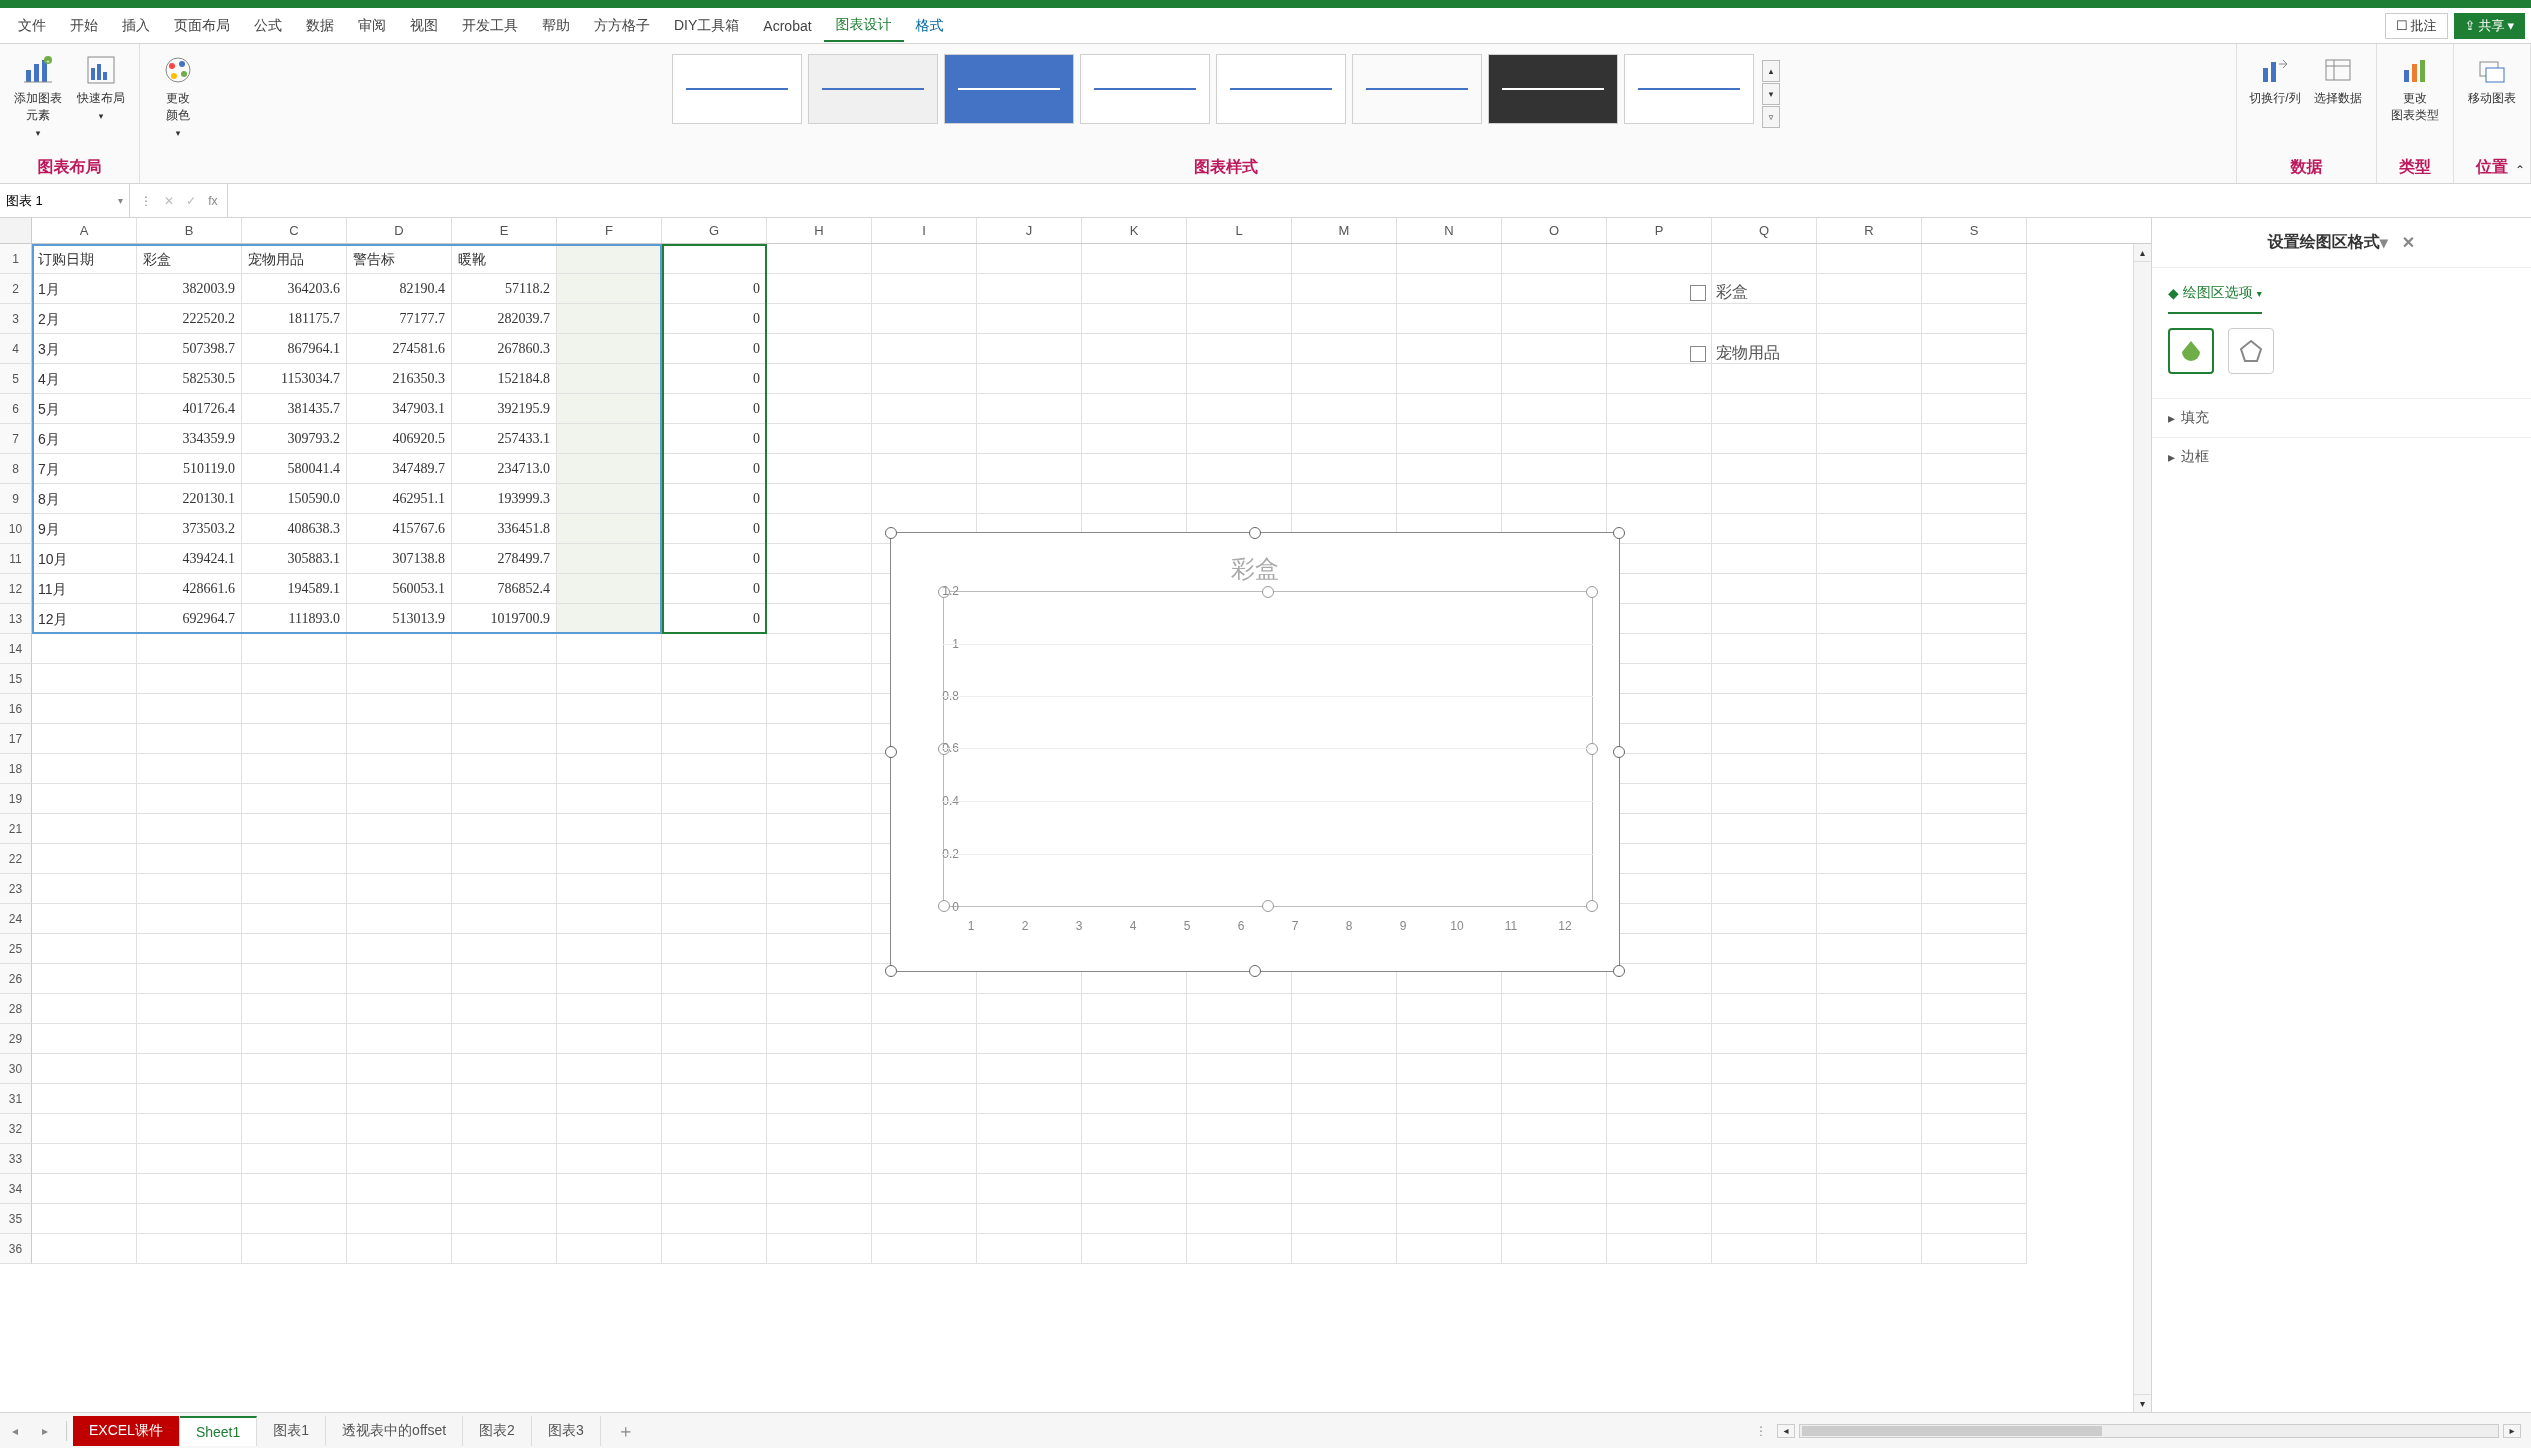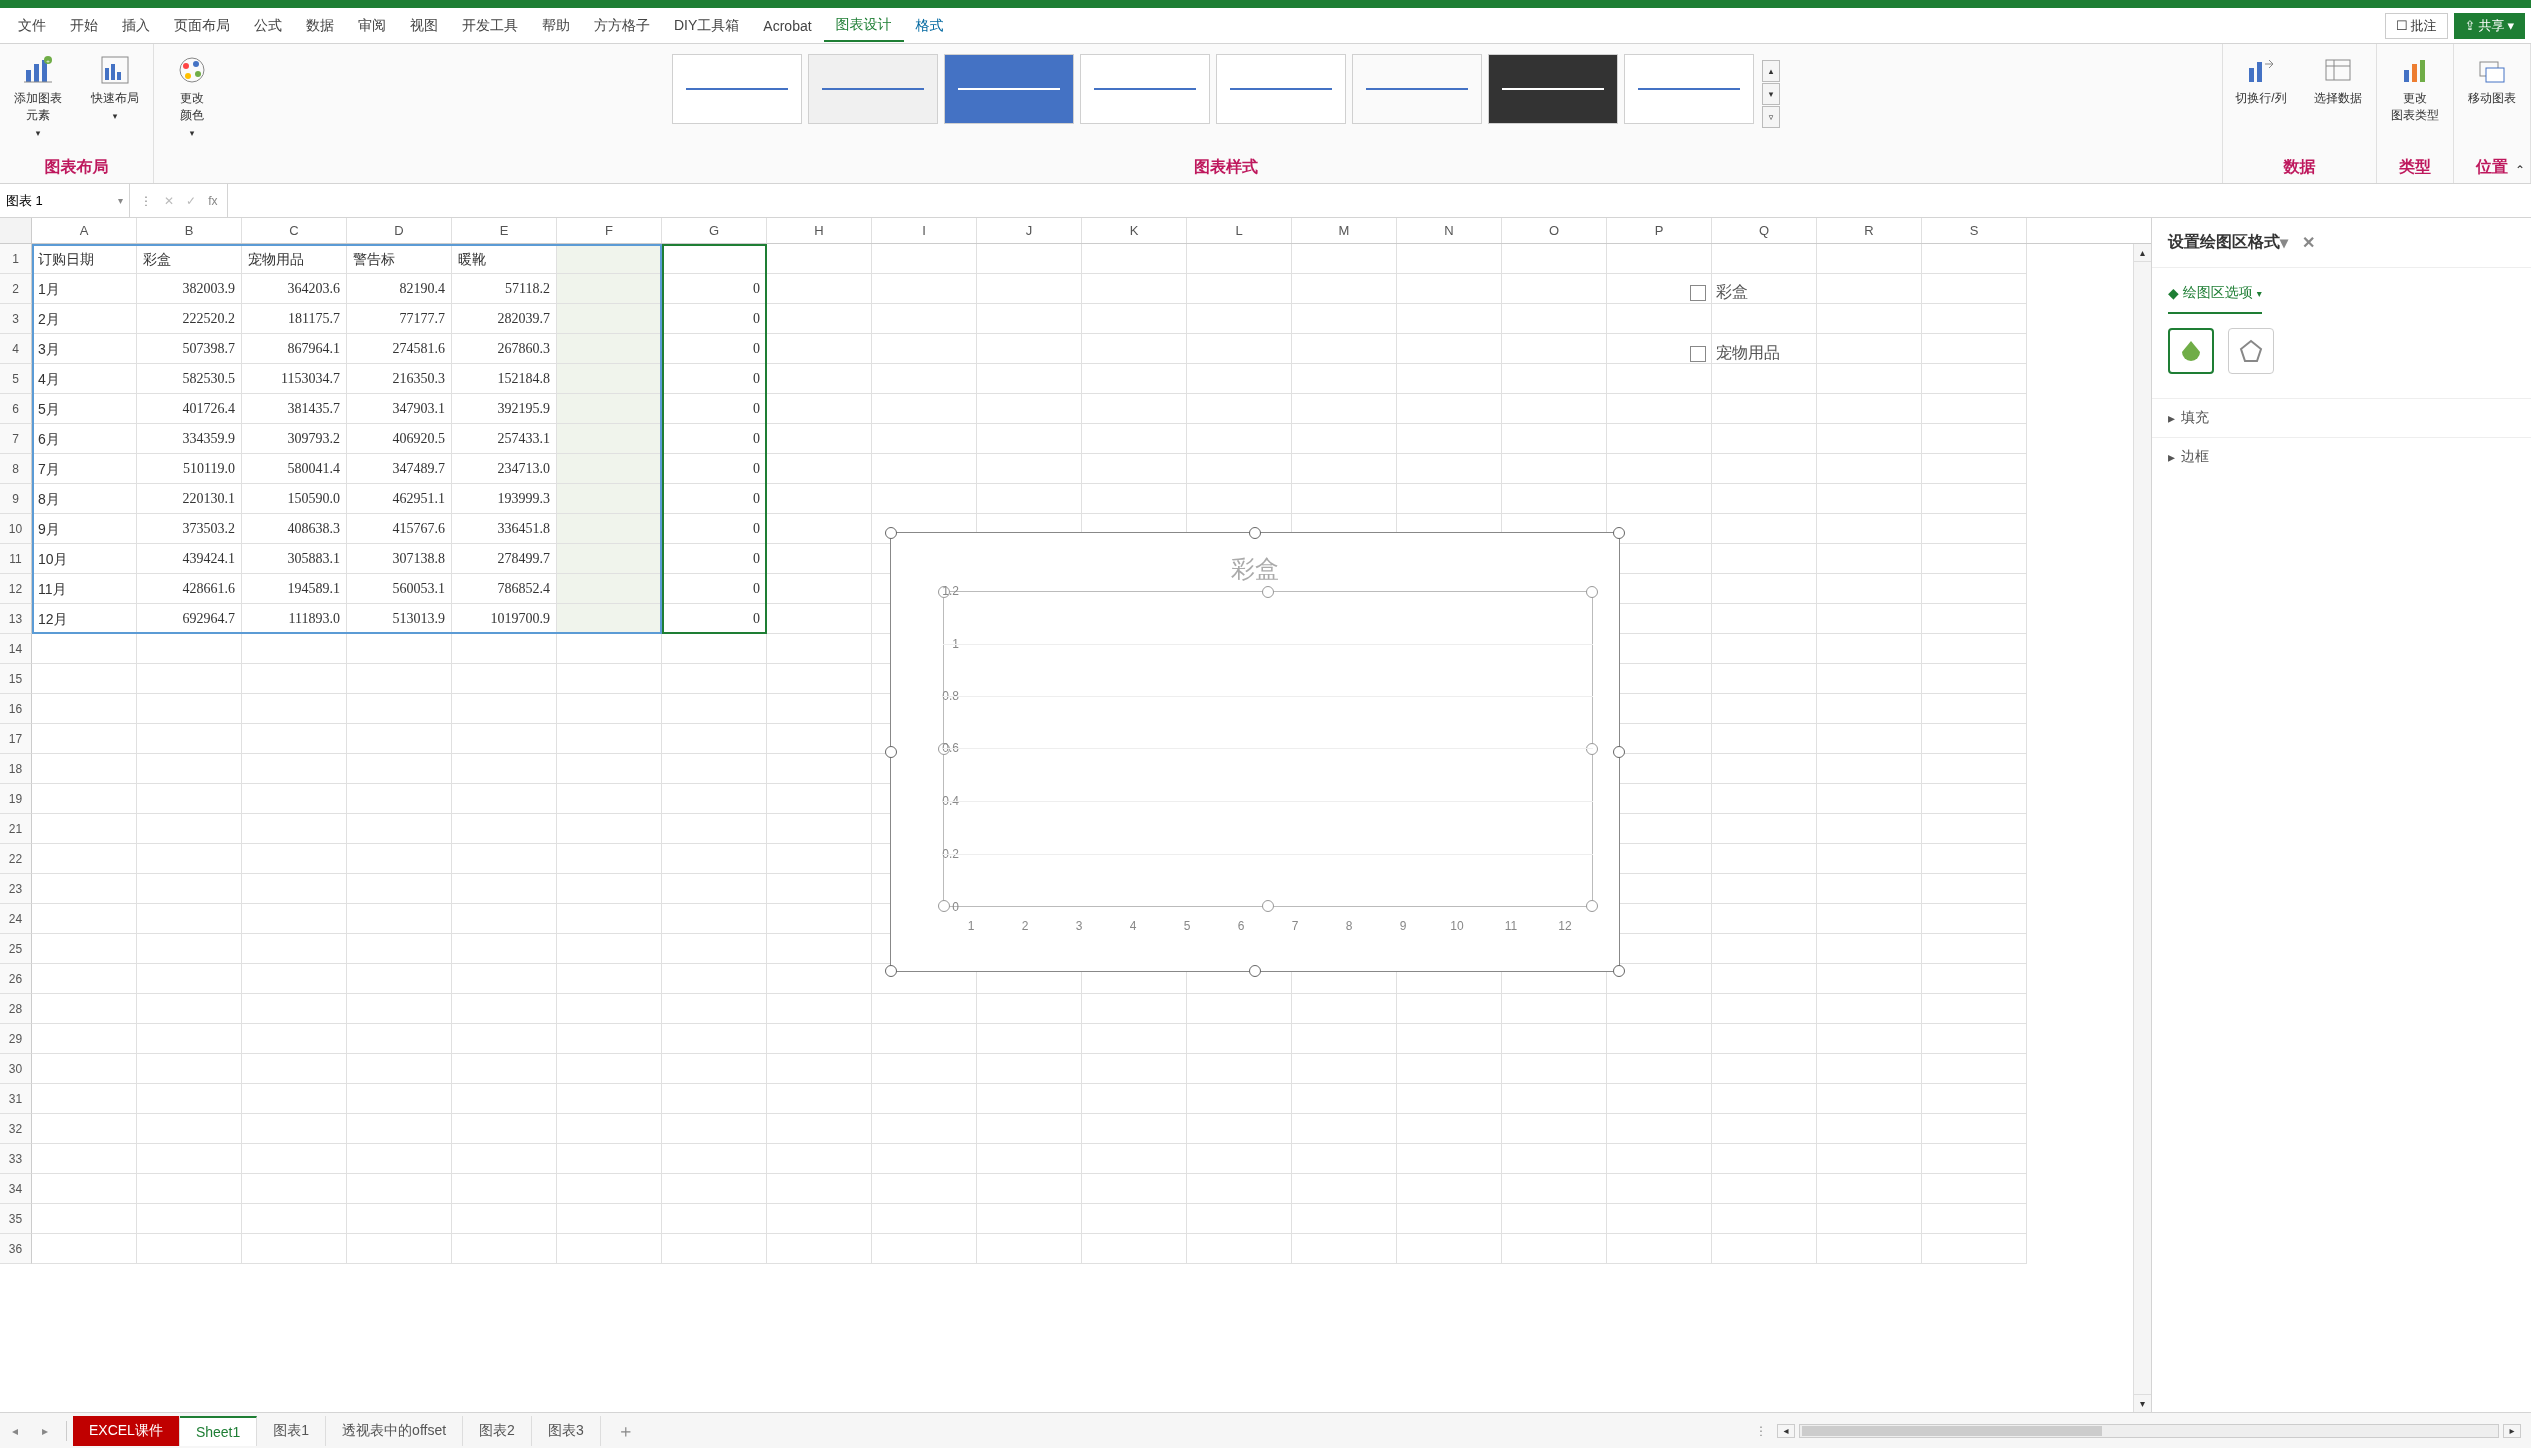--- a/index.html
+++ b/index.html
@@ -13,21 +13,21 @@
 .ribbon-tab { padding:6px 12px; font-size:14px; color:#444; cursor:pointer; }
 .ribbon-tab.contextual { color:#0369a1; }
 .ribbon-tab.active { border-bottom:2px solid #1e7e34; color:#1e7e34; font-weight:500; }
 .ribbon-right { margin-left:auto; display:flex; gap:6px; }
 .ribbon-btn-right { border:1px solid #ccc; padding:3px 10px; font-size:13px; background:#fff; display:flex; align-items:center; gap:3px; }
 .ribbon-btn-right.green { background:#1e7e34; color:#fff; border-color:#1e7e34; }
 
 
 .ribbon-content { height:140px; background:#fafafa; border-bottom:1px solid #d4d4d4; display:flex; position:relative; }
 .ribbon-group { display:flex; flex-direction:column; align-items:center; padding:4px 8px 2px; border-right:1px solid #e0e0e0; height:100%; }
-.group-body { flex:1; display:flex; align-items:flex-start; gap:17px; }
+.group-body { flex:1; display:flex; align-items:flex-start; gap:3px; }
 .group-label { font-size:16px; color:#be185d; padding-bottom:3px;font-weight:bold; }
 .big-btn { display:flex; flex-direction:column; align-items:center; gap:4px; width:60px; font-size:12px; padding-top:6px; }
 .big-btn svg { width:32px; height:32px; }
 .style-gallery { display:flex; gap:6px; align-items:flex-start; padding-top:6px; }
 .style-thumb { width:130px; height:70px; border:1px solid #d0d0d0; background:#fff; display:flex; align-items:center; justify-content:center; flex-direction:column; gap:2px; }
 .style-thumb.dark { background:#333; }
 .style-thumb.blue { background:#4472c4; }
 .gallery-scroll { display:flex; flex-direction:column; gap:1px; margin-left:2px; padding-top:6px;}
 .gallery-scroll div { width:18px; height:22px; border:1px solid #bbb; background:#f5f5f5; display:flex; align-items:center; justify-content:center; font-size:9px;}
 .collapse-caret { position:absolute; right:6px; bottom:6px; font-size:12px; cursor:pointer; }
@@ -64,21 +64,21 @@
 .plot-area .handle { border-color:#999; }
 .chart-title { position:absolute; top:20px; left:0; right:0; text-align:center; font-size:24px; color:#aaa; font-family:"DengXian"; }
 .legend-float { position:absolute; left:1690px; top:64px; display:flex; flex-direction:column; gap:40px; font-size:16px; color:#555;}
 .legend-item { display:flex; align-items:center; gap:10px;}
 .legend-sw { width:16px; height:16px; border:1px solid #888;}
 .y-tick { position:absolute; right:660px; font-size:12px; color:#888; transform:translateY(-50%);}
 .x-tick { position:absolute; bottom:38px; font-size:12px; color:#888; transform:translateX(-50%);}
 .grid-line { position:absolute; left:52px; width:650px; border-top:1px solid #eee;}
 
 
-.pane-header { padding:14px 16px; font-size:16px; font-weight:600; display:flex; align-items:center; justify-content:flex-start; border-bottom:1px solid #eee;}
+.pane-header { padding:14px 16px; font-size:16px; font-weight:600; display:flex; align-items:center; justify-content:center; border-bottom:1px solid #eee;}
 .pane-icons { display:flex; gap:14px; font-size:16px; color:#888; cursor:pointer;}
 .pane-section { padding:10px 16px; }
 .pane-sub { color:#1e7e34; font-size:14px; padding:6px 0 10px; border-bottom:2px solid #1e7e34; display:inline-flex; align-items:center; gap:4px;}
 .icon-row { display:flex; gap:14px; padding:14px 0;}
 .icon-box { width:46px; height:46px; border:1px solid #ccc; border-radius:4px; display:flex; align-items:center; justify-content:center;}
 .icon-box.active { border:2px solid #1e7e34;}
 .collapsible { padding:10px 16px; border-top:1px solid #eee; display:flex; align-items:center; gap:6px; font-size:14px; color:#555; cursor:pointer;}
 
 
 .sheet-tabs { height:36px; border-top:1px solid #d4d4d4; display:flex; align-items:center; background:#f6f6f6;}

